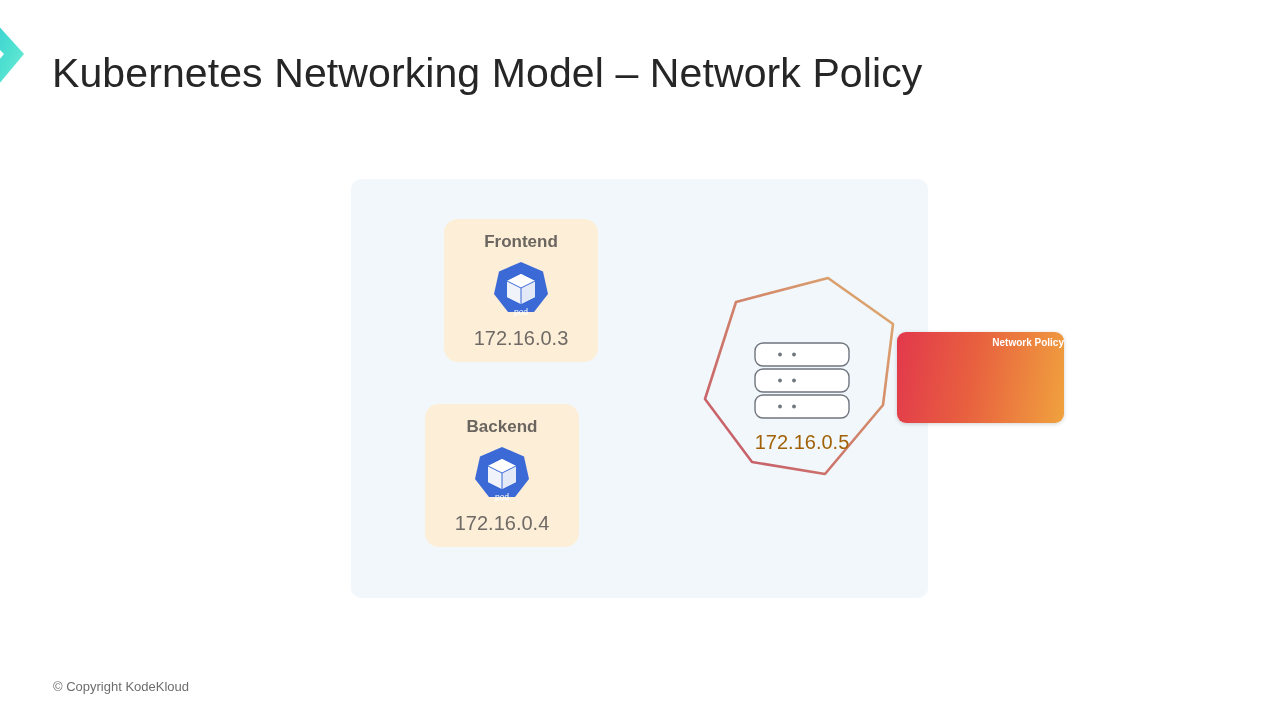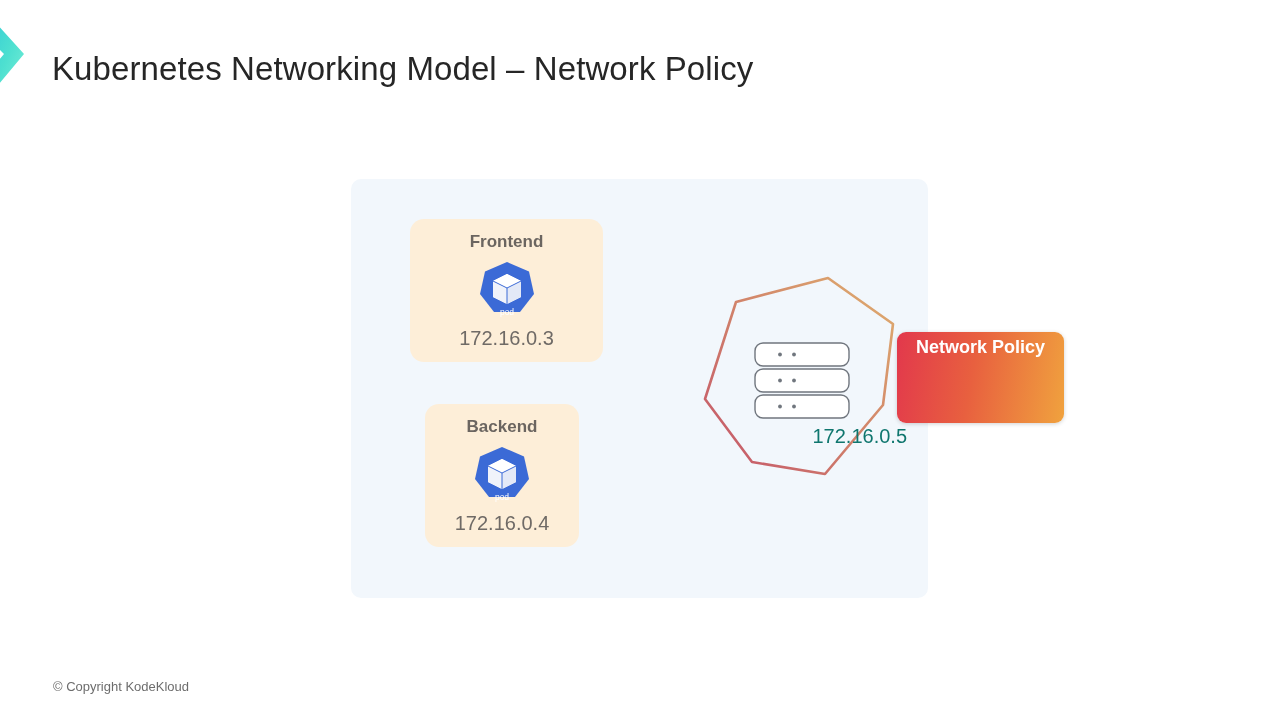--- a/index.html
+++ b/index.html
@@ -22,21 +22,21 @@
     top: 8px;
     width: 46px;
     height: 100px;
   }
 
   
   .slide-title {
     position: absolute;
     left: 52px;
     top: 50px;
-    font-size: 33px;
+    font-size: 41px;
     font-weight: 400;
     color: #262626;
     letter-spacing: 0.1px;
     white-space: nowrap;
   }
 
   
   .diagram-panel {
     position: absolute;
     left: 351px;
@@ -48,21 +48,21 @@
   }
 
   
   .pod-card {
     position: absolute;
     width: 154px;
     height: 143px;
     background: #fdeed8;
     border-radius: 14px;
   }
-  .pod-card.frontend { left: 410px; top: 219px; padding-left: 39px; }
+  .pod-card.frontend { left: 444px; top: 219px; }
   .pod-card.backend  { left: 425px; top: 404px; }
 
   .pod-card-title {
     position: absolute;
     top: 13px;
     left: 0;
     width: 100%;
     text-align: center;
     font-size: 17px;
     font-weight: 700;
@@ -111,46 +111,46 @@
   .db-stack {
     position: absolute;
     top: 70px;
     left: 50%;
     transform: translateX(-50%);
     width: 96px;
     height: 77px;
   }
   .db-ip {
     position: absolute;
-    top: 153px;
-    left: 0;
-    width: 100%;
-    text-align: right;
+    top: 159px;
+    left: 0;
+    width: 100%;
+    text-align: center;
     font-size: 20px;
-    color: #0f766e;
+    color: #a16207;
   }
 
   
   .policy-box {
     position: absolute;
     left: 897px;
     top: 332px;
     width: 167px;
     height: 91px;
     border-radius: 9px;
     background: linear-gradient(100deg, #e2384c 0%, #e8603f 45%, #f0a23e 100%);
     box-shadow: 0 1px 4px rgba(0,0,0,0.18);
   }
   .policy-title {
     position: absolute;
     top: 5px;
     left: 0;
     width: 100%;
-    text-align: center;
-    font-size: 18px;
+    text-align: right;
+    font-size: 10px;
     font-weight: 700;
     color: #ffffff;
   }
   .policy-body {
     position: absolute;
     left: 14px;
     top: 25px;
     width: 139px;
     height: 57px;
     background: #ffffff;

